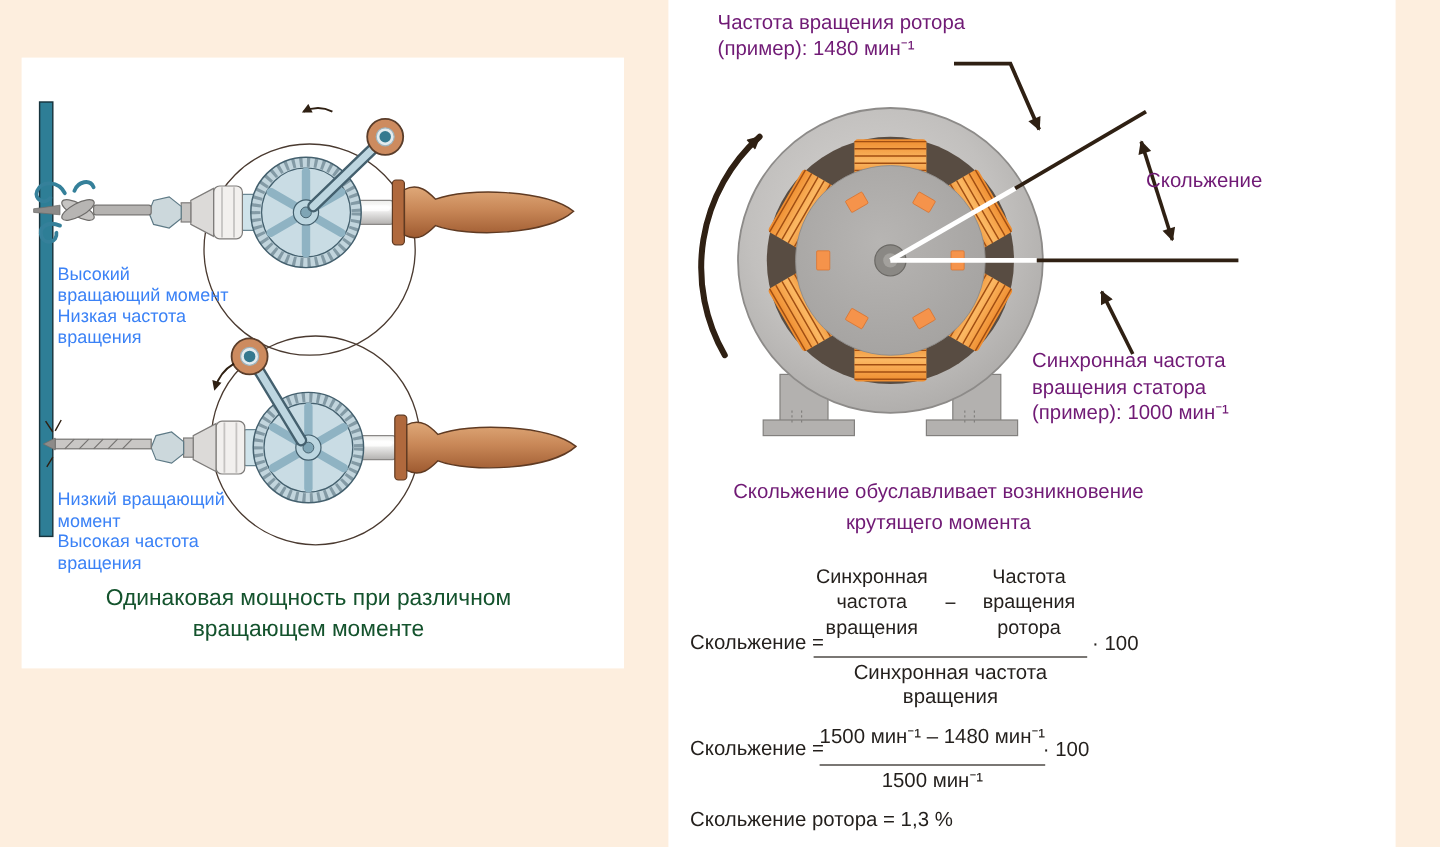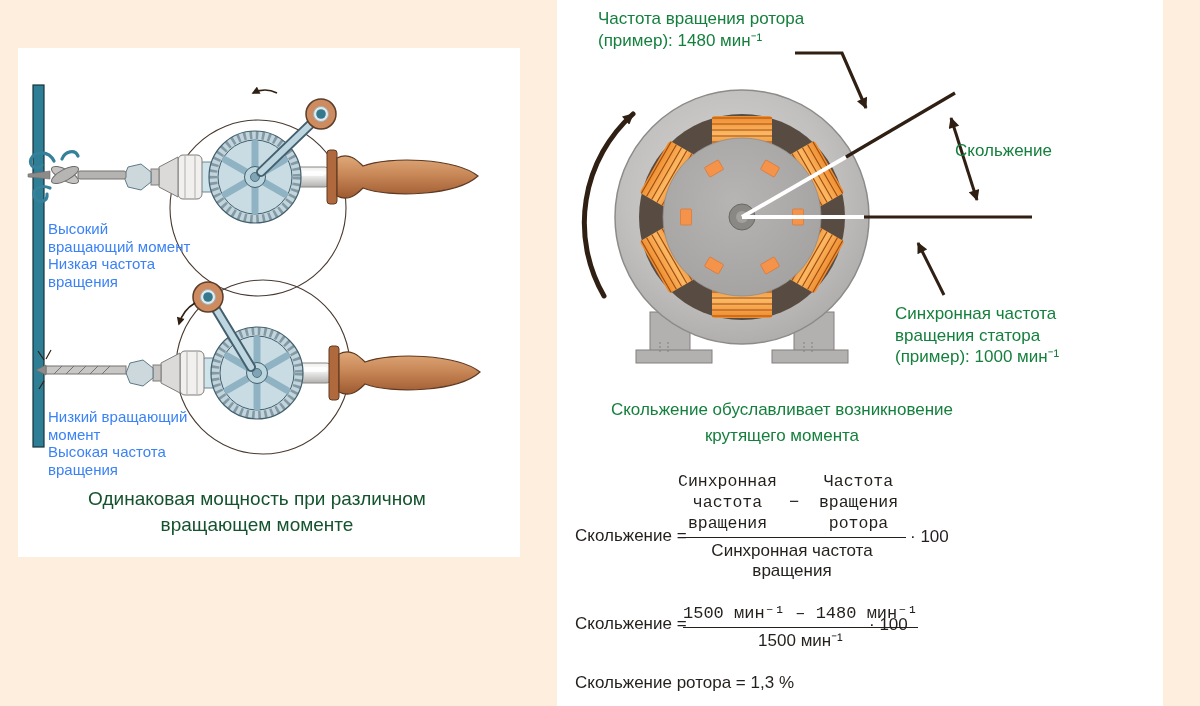--- a/index.html
+++ b/index.html
@@ -12,31 +12,31 @@
   #right-panel { left:557px; top:0;    width:606px; height:706px; }
   .abs { position:absolute; }
   svg { position:absolute; left:0; top:0; display:block; }
 
   
   .drill-label { font-size:15px; line-height:17.5px; color:#3b82f6; }
   .left-caption { left:0; top:438px; width:478px; text-align:center;
                   font-size:19px; line-height:25.5px; color:#14532d; }
 
   
-  .r-label { font-size:17px; line-height:22px; color:#15803d; }
+  .r-label { font-size:17px; line-height:22px; color:#701a75; }
   .rotor-label  { left:41px;  top:8px; }
   .slip-label   { left:398px; top:99px;margin-top:41px; }
-  .stator-label { left:303px; top:303px; line-height:21.5px;margin-left:35px; }
+  .stator-label { left:303px; top:290px; line-height:21.5px; }
   .mid-caption  { left:0; top:397px; width:412px; text-align:center;
                   font-size:17px; line-height:26px;margin-left:19px; }
 
   
   .f-text { font-size:17px; line-height:20px; }
   .frac { text-align:center; }
-  .frac .bar-top { border-bottom:1.6px solid #241f1a; padding-bottom:3px;font-family:Liberation Mono, monospace; }
+  .frac .bar-top { border-bottom:1.6px solid #241f1a; padding-bottom:13px; }
   .frac .den { padding-top:3px; }
   .f1 { left:121px; top:471px; width:228px; }
   .f1-num { display:flex; align-items:stretch; }
   .f1-term { flex:1; line-height:21px; font-size:16.5px; }
   .f1-minus { width:34px; display:flex; align-items:center; justify-content:center; font-size:17px; }
   .f1-lhs  { left:18px;  top:526px; }
   .f1-mult { left:353px; top:527px; }
   .f2 { left:126px; top:604px; }
   .f2-lhs  { left:18px;  top:614px; }
   .f2-mult { left:312px; top:615px; }

